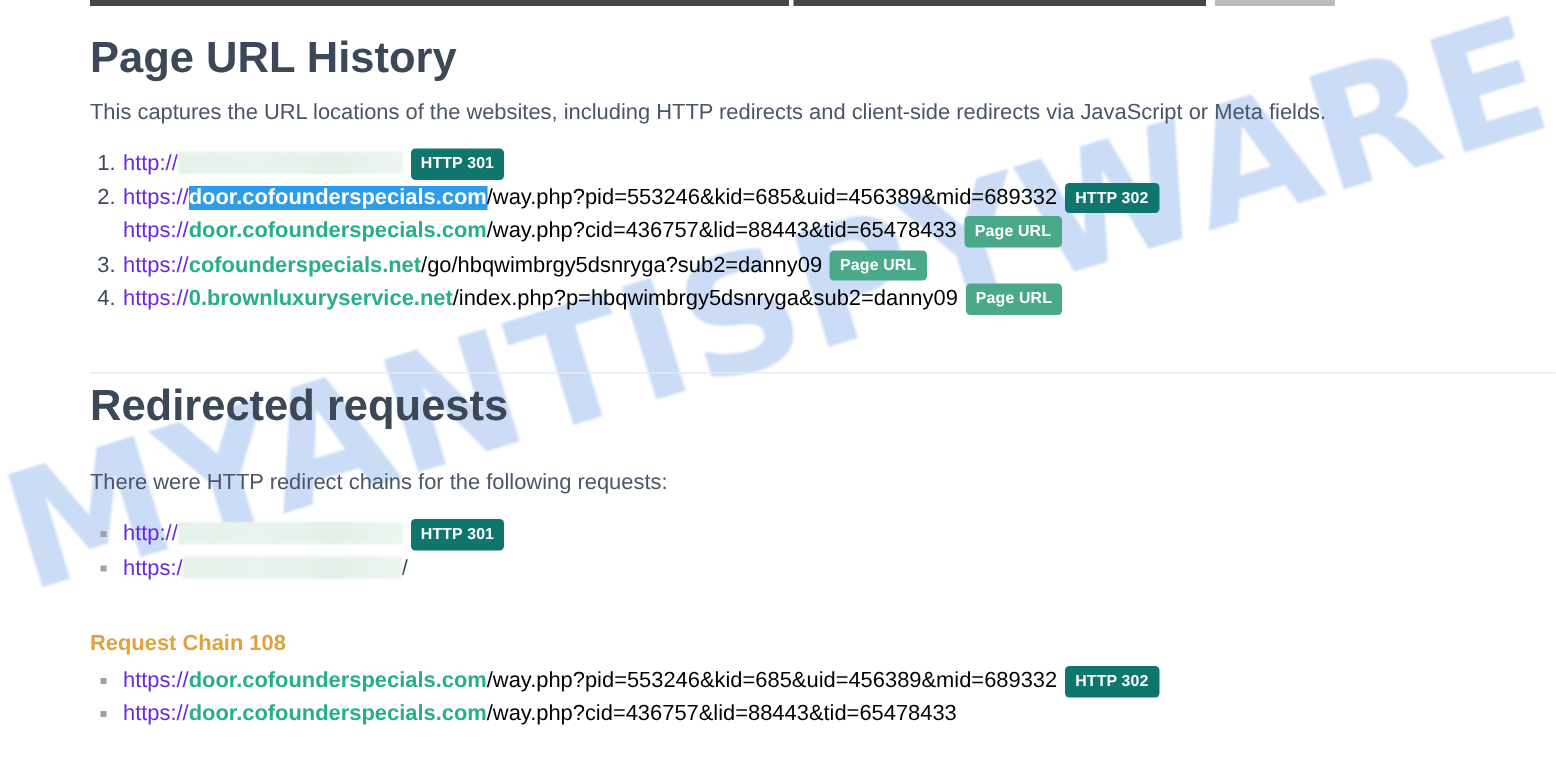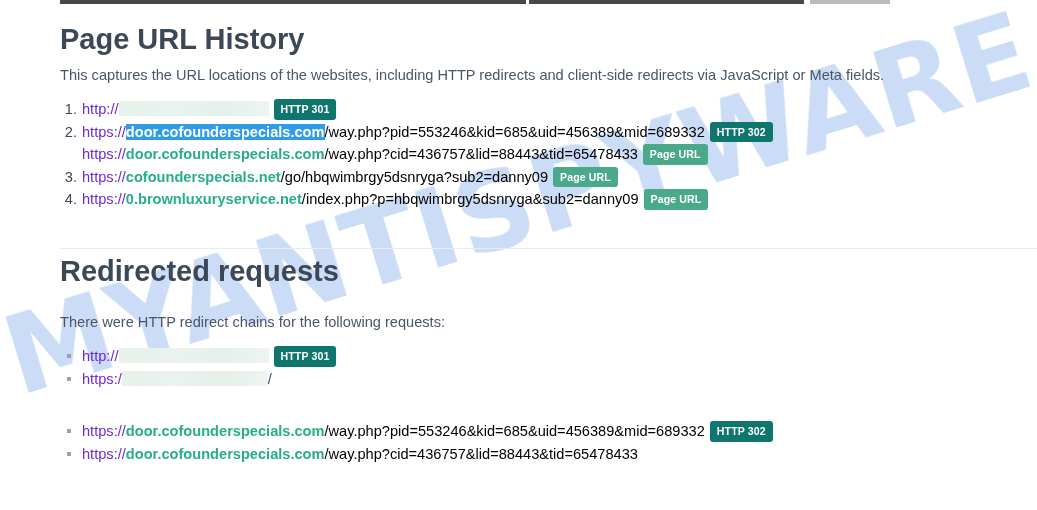--- a/index.html
+++ b/index.html
@@ -242,20 +242,21 @@
           <span class="bullet"></span>
           <div class="url-line"><span class="scheme">http://</span><span class="redact" style="width: 150px; height: 15px;">&nbsp;</span><span class="badge http">HTTP 301</span></div>
         </li>
         <li>
           <span class="bullet"></span>
           <div class="url-line"><span class="scheme">https:/</span><span class="redact" style="width: 146px; height: 15px;">&nbsp;</span><span class="trailing-slash">/</span></div>
         </li>
       </ul>
     </div>
   <div class="chain-block" id="chain-108">
+      <div class="chain-title">Request Chain 108</div>
       <ul class="chain-list">
         <li>
           <span class="bullet"></span>
           <div class="url-line"><span class="scheme">https://</span><span class="host">door.cofounderspecials.com</span><span class="path">/way.php?pid=553246&amp;kid=685&amp;uid=456389&amp;mid=689332</span><span class="badge http">HTTP 302</span></div>
         </li>
         <li>
           <span class="bullet"></span>
           <div class="url-line"><span class="scheme">https://</span><span class="host">door.cofounderspecials.com</span><span class="path">/way.php?cid=436757&amp;lid=88443&amp;tid=65478433</span></div>
         </li>
       </ul>

